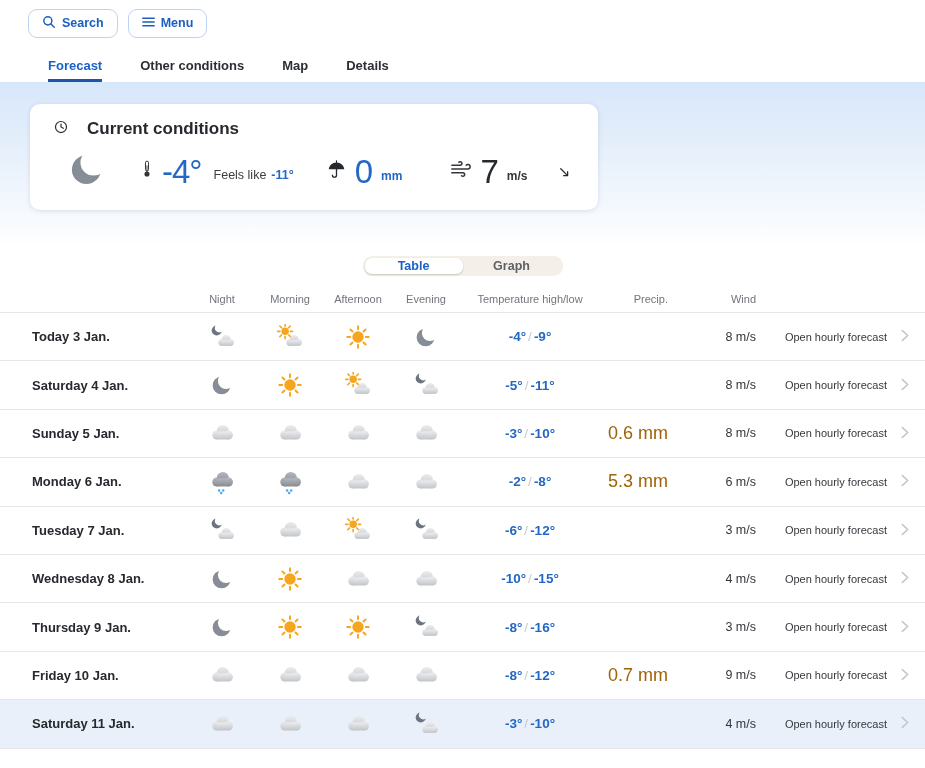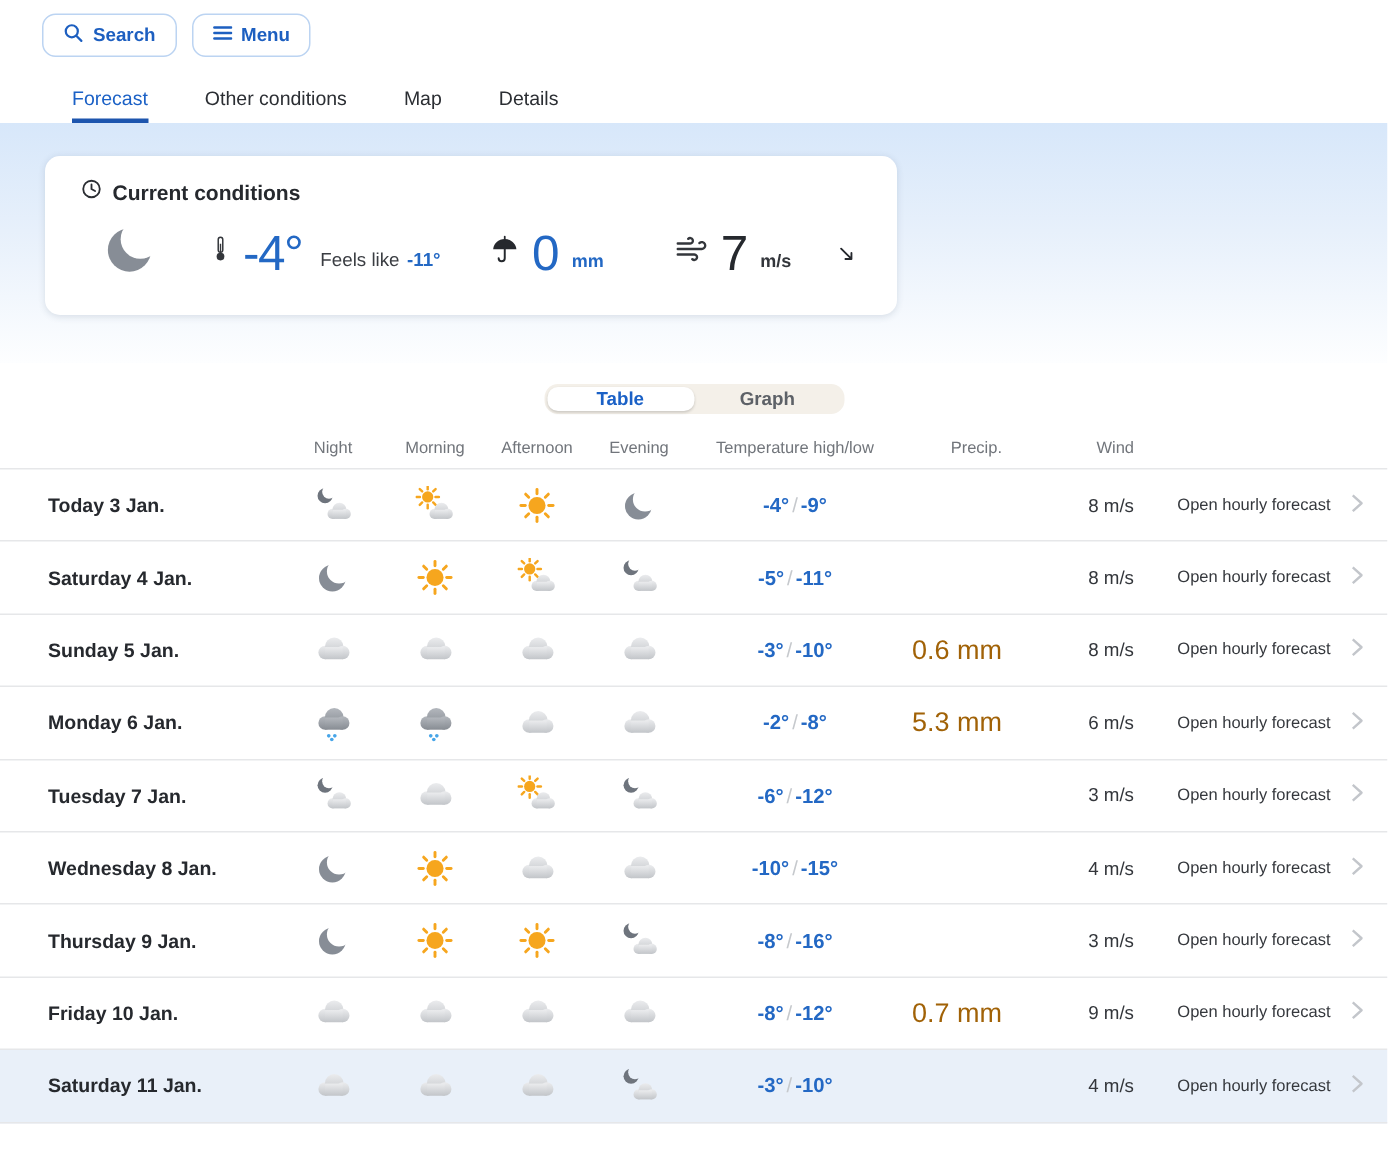--- a/index.html
+++ b/index.html
@@ -14,27 +14,27 @@
         margin-top:1px;cursor:pointer}
   .title-row{display:flex;align-items:center;gap:6px}
   h1{margin:0;font-size:17px;font-weight:700;line-height:1.1}
   .subtitle{font-size:10.5px;color:#5b5f66;margin-top:2px}
   .top-actions{display:flex;gap:10px;margin-top:2px}
   .btn{display:flex;align-items:center;gap:6px;border:1.5px solid #bcd4f2;border-radius:9px;
        background:#fff;color:#1d5fc0;font-weight:700;font-size:12.5px;padding:5px 13px;
        cursor:pointer;font-family:inherit;line-height:1}
   
   .tabs{display:flex;gap:38px;padding-left:48px;height:32px;align-items:flex-end}
-  .tab{font-size:13px;font-weight:400;color:#2b2e33;padding-bottom:9px;cursor:pointer}
+  .tab{font-size:13px;font-weight:700;color:#2b2e33;padding-bottom:9px;cursor:pointer}
   .tab.active{color:#1b61c6;border-bottom:3px solid #1d55ae;padding-bottom:6px}
   
   .band{height:160px;background:linear-gradient(180deg,#d7e7fa 0%,#e7f0fb 45%,#fdfeff 100%)}
   .card{position:relative;top:22px;margin-left:30px;width:568px;height:106px;background:#fff;
         border-radius:10px;box-shadow:0 1px 5px rgba(45,65,95,.14);padding:15px 24px;box-sizing:border-box}
-  .card-head{display:flex;align-items:center;gap:7px;font-size:14px;font-weight:700}
+  .card-head{display:flex;align-items:center;gap:19px;font-size:17px;font-weight:700}
   .card-row{display:flex;align-items:center;gap:32px;margin-top:9px;padding-left:12px}
   .metric{display:flex;align-items:center;gap:8px}
   .big{font-size:33px;color:#2368c4;letter-spacing:-1px;line-height:1}
   .big.dark{color:#26292e}
   .unit{font-size:12px;font-weight:700;color:#2368c4;margin:10px 16px 0 1px}
   .unit.dark{color:#33363b}
   .feels{display:flex;align-items:center;gap:5px;margin:8px 0 0 4px;font-size:12.5px}
   .feels .lbl{color:#3a3d42}
   .feels .val{color:#2368c4;font-weight:600}
   

